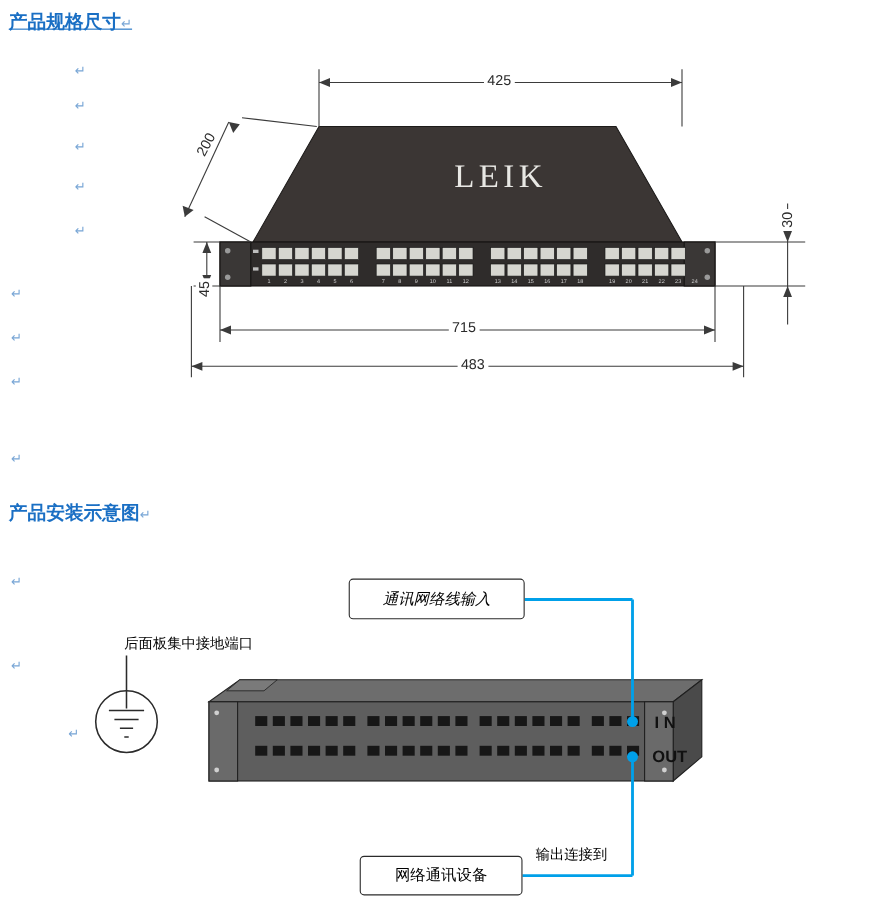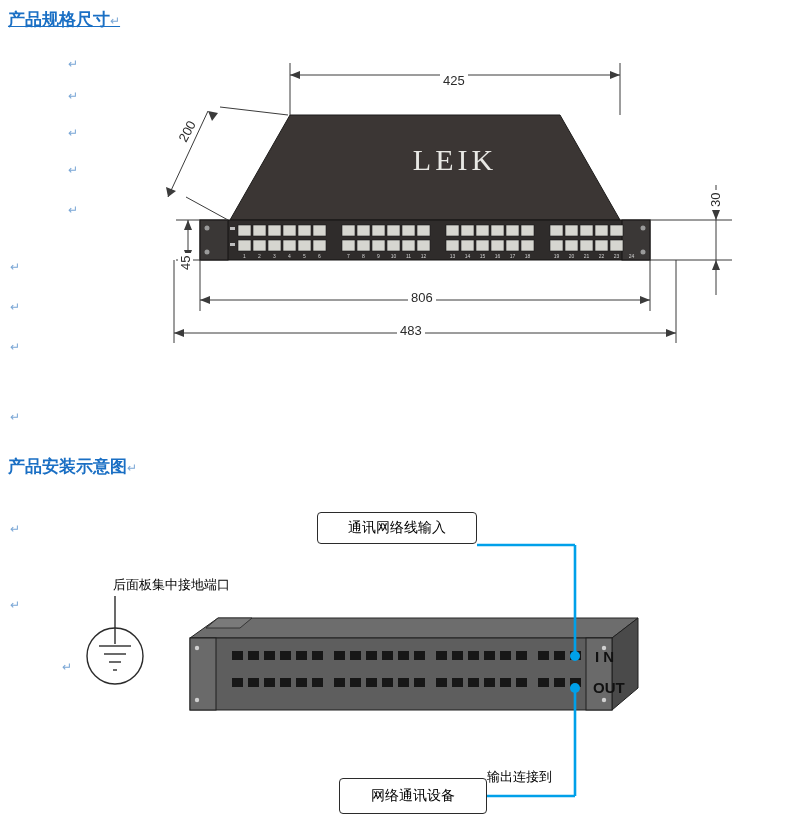--- a/index.html
+++ b/index.html
@@ -209,26 +209,26 @@
       <polygon points="490,255 480,251 480,259"></polygon>
       <polygon points="14,288 24,284 24,292"></polygon>
       <polygon points="516,288 506,284 506,292"></polygon>
       <polygon points="48,66 52,76 58,68"></polygon>
       <polygon points="8,152 6,142 16,146"></polygon>
     </g>
 
     <text x="295" y="125" text-anchor="middle" font-family="Liberation Serif, serif" font-size="30" letter-spacing="4" fill="#e8e8e4">LEIK</text>
   </svg>
 
-  <div class="dim-label" style="left:280px; top:28px;text-align:right;">425</div>
+  <div class="dim-label" style="left:280px; top:20px;text-align:right;">425</div>
   <div class="dim-label" style="left:14px; top:95px; transform:rotate(-62deg); transform-origin:left top;">200</div>
   <div class="dim-label" style="left:18px; top:228px; transform:rotate(-90deg); transform-origin:left top;">45</div>
   <div class="dim-label" style="left:548px; top:165px; transform:rotate(-90deg); transform-origin:left top;">30</div>
-  <div class="dim-label" style="left:248px; top:245px;">806</div>
-  <div class="dim-label" style="left:237px; top:278px;text-align:center;">483</div>
+  <div class="dim-label" style="left:248px; top:245px;">715</div>
+  <div class="dim-label" style="left:256px; top:278px;text-align:center;">483</div>
 </div>
 
 <div id="port-numbers" style="position:absolute; left:160px; top:45px; width:620px; height:330px; pointer-events:none;">
     <div style="position: absolute; left: 78px; top: 208px; width: 13px; text-align: center; font-size: 5px; color: rgb(207, 207, 207); font-family: &quot;Liberation Sans&quot;, sans-serif;">1</div>
     <div style="position: absolute; left: 93px; top: 208px; width: 13px; text-align: center; font-size: 5px; color: rgb(207, 207, 207); font-family: &quot;Liberation Sans&quot;, sans-serif;">2</div>
     <div style="position: absolute; left: 108px; top: 208px; width: 13px; text-align: center; font-size: 5px; color: rgb(207, 207, 207); font-family: &quot;Liberation Sans&quot;, sans-serif;">3</div>
     <div style="position: absolute; left: 123px; top: 208px; width: 13px; text-align: center; font-size: 5px; color: rgb(207, 207, 207); font-family: &quot;Liberation Sans&quot;, sans-serif;">4</div>
     <div style="position: absolute; left: 138px; top: 208px; width: 13px; text-align: center; font-size: 5px; color: rgb(207, 207, 207); font-family: &quot;Liberation Sans&quot;, sans-serif;">5</div>
     <div style="position: absolute; left: 153px; top: 208px; width: 13px; text-align: center; font-size: 5px; color: rgb(207, 207, 207); font-family: &quot;Liberation Sans&quot;, sans-serif;">6</div>
     <div style="position: absolute; left: 182px; top: 208px; width: 13px; text-align: center; font-size: 5px; color: rgb(207, 207, 207); font-family: &quot;Liberation Sans&quot;, sans-serif;">7</div>
@@ -344,24 +344,24 @@
       <line x1="575" y1="198" x2="575" y2="306"></line>
       <line x1="575" y1="306" x2="475" y2="306"></line>
     </g>
     <circle cx="575" cy="166" r="5" fill="#00a0e9"></circle>
     <circle cx="575" cy="198" r="5" fill="#00a0e9"></circle>
 
     <text x="595" y="172" font-family="Liberation Sans, sans-serif" font-size="15" font-weight="bold" fill="#111">I N</text>
     <text x="593" y="203" font-family="Liberation Sans, sans-serif" font-size="15" font-weight="bold" fill="#111">OUT</text>
   </svg>
 
-  <div class="callout-box" style="left:317px; top:22px; width:160px; height:32px;">
+  <div class="callout-box" style="left:317px; top:36px; width:160px; height:37px;font-style:italic;">
     <span>通讯网络线输入</span>
   </div>
 
-  <div class="callout-box" style="left:327px; top:288px; width:148px; height:36px;margin-left:12px;">
+  <div class="callout-box" style="left:327px; top:288px; width:148px; height:36px;">
     <span>网络通讯设备</span>
   </div>
 
   <div class="plain-label" style="left:487px; top:278px;">输出连接到</div>
 
   <div class="plain-label" style="left:113px; top:86px;">后面板集中接地端口</div>
 </div>
 
 </body></html>

